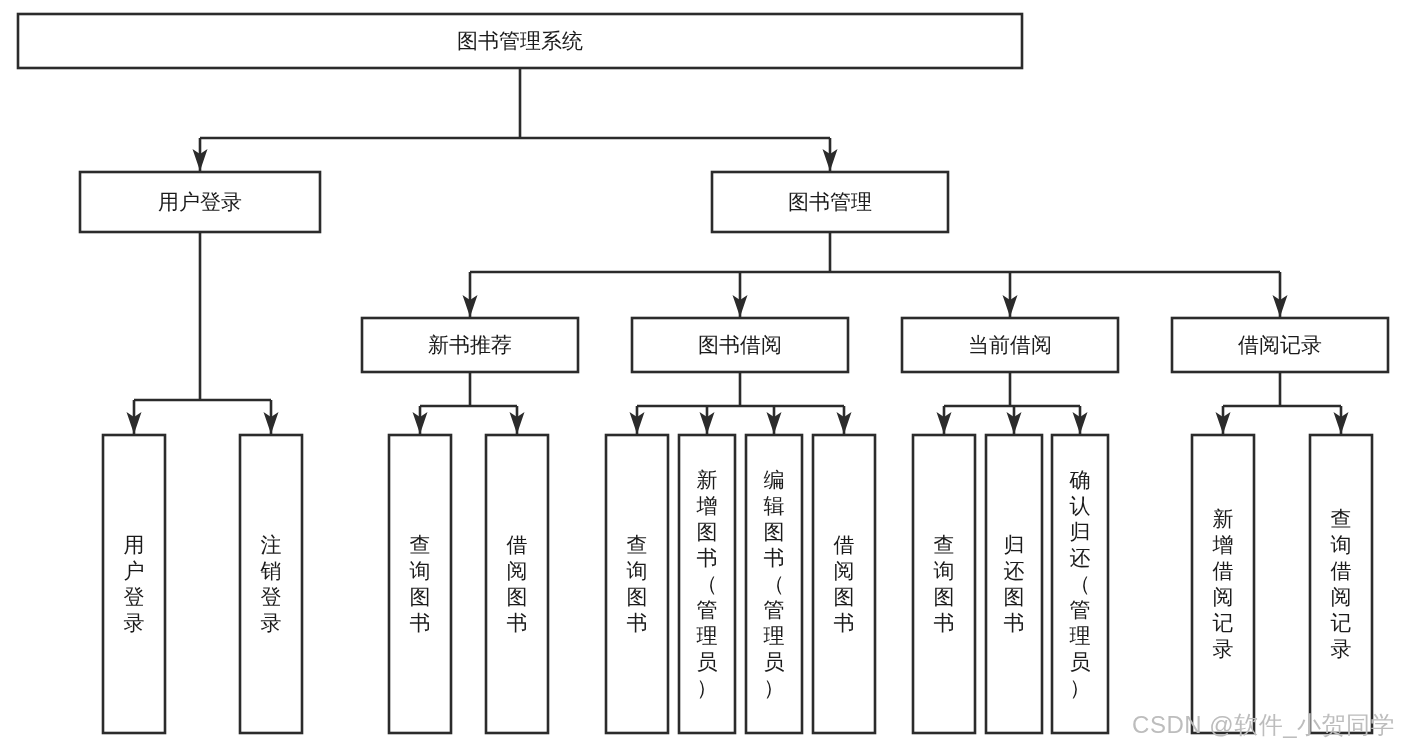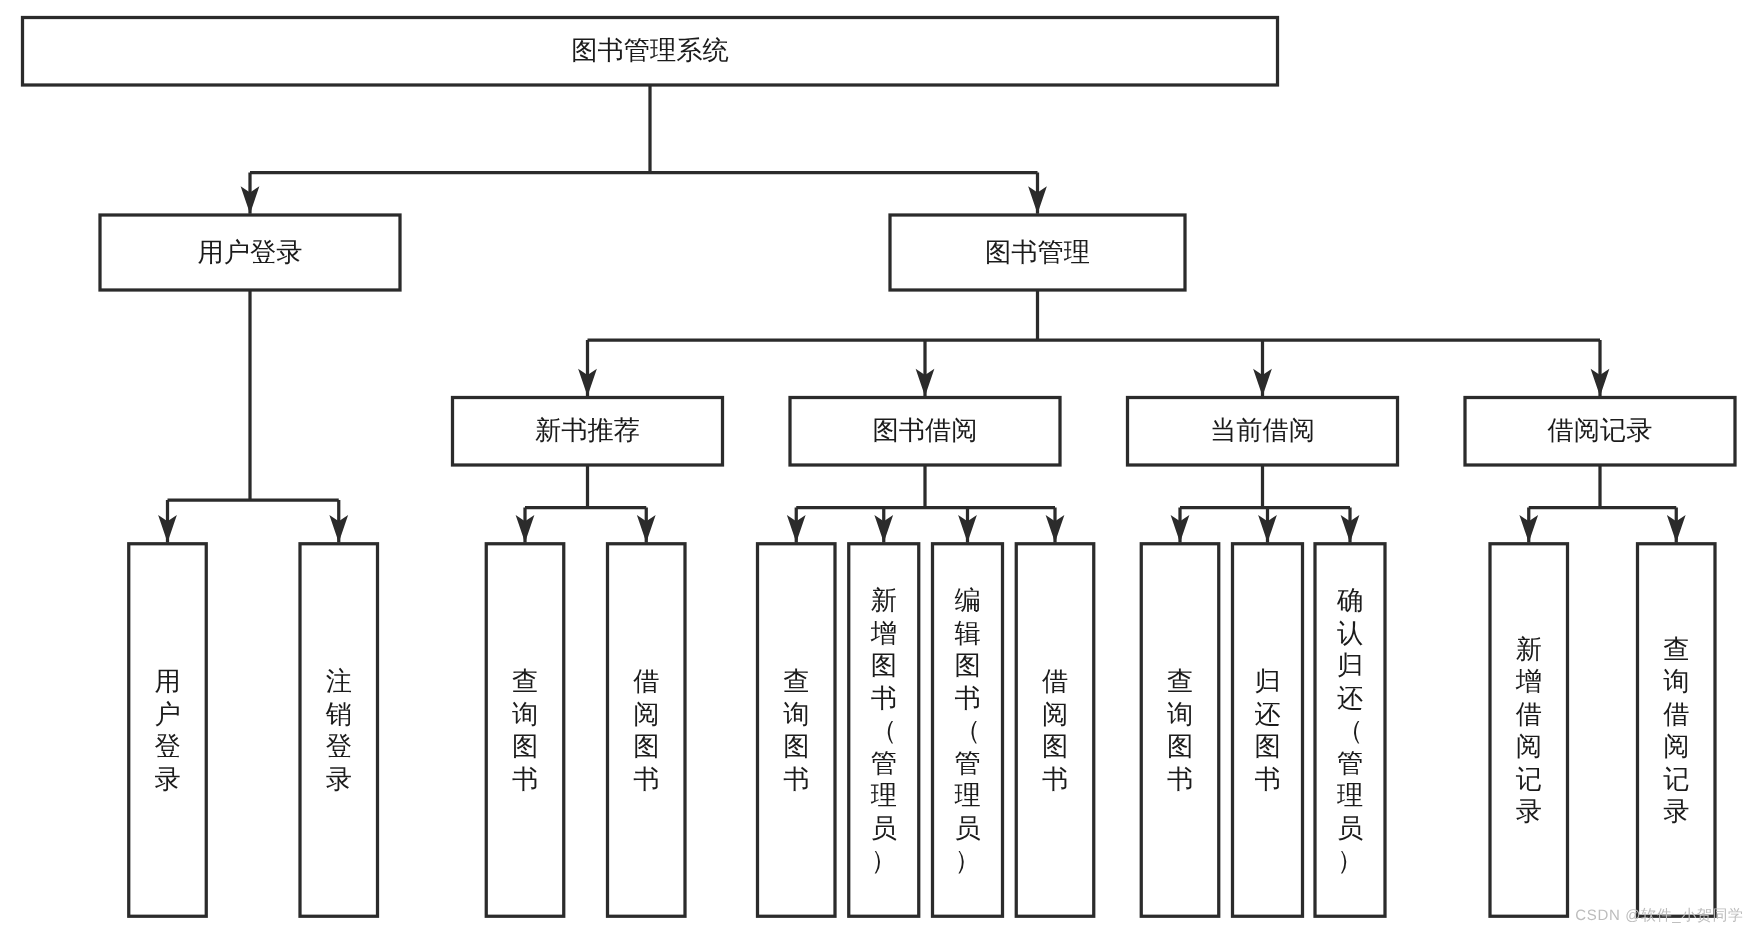--- a/index.html
+++ b/index.html
@@ -52,21 +52,21 @@
     font-family: "Liberation Sans", "DejaVu Sans", sans-serif;
     font-size: 21px;
     fill: #1b1b1b;
     text-anchor: middle;
   }
   .watermark {
     position: absolute;
     right: 10px;
     bottom: 6px;
     font-family: "Liberation Sans", "DejaVu Sans", sans-serif;
-    font-size: 12px;
+    font-size: 24px;
     color: #bdbdbd;
     white-space: nowrap;
     letter-spacing: 0.5px;
     user-select: none;
   }
 </style>
 </head>
 <body>
 
 <div id="diagram-root">

